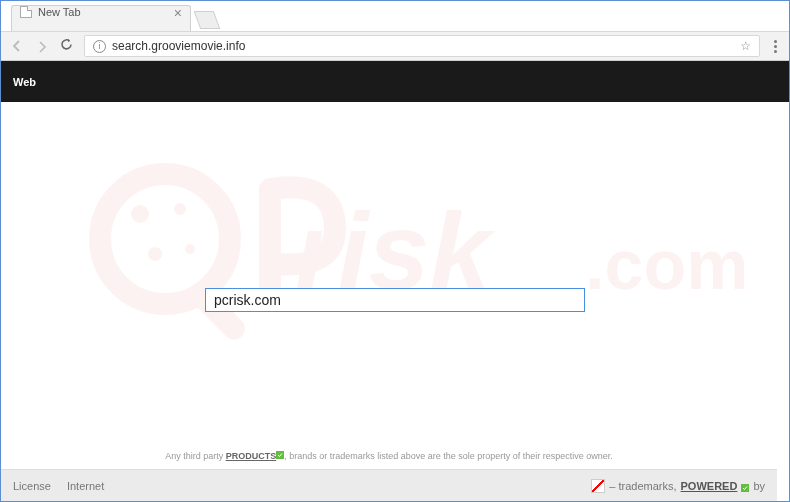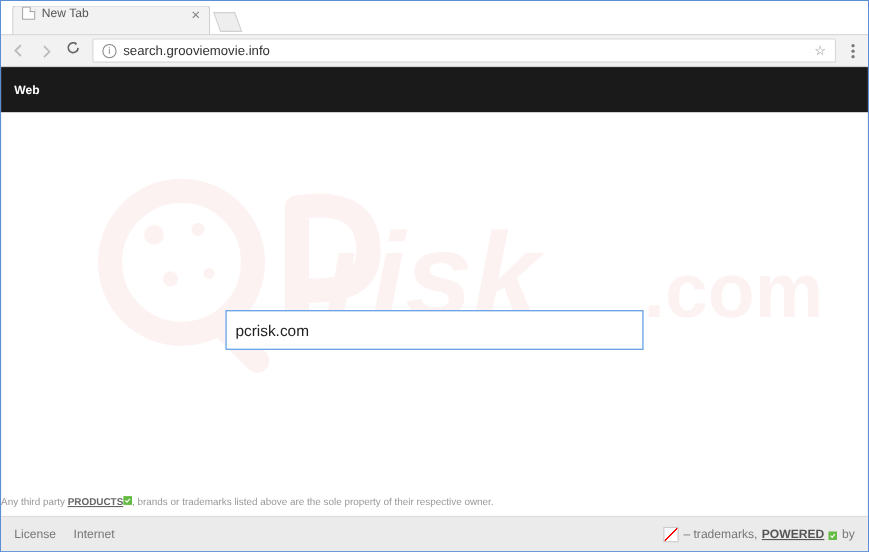--- a/index.html
+++ b/index.html
@@ -34,29 +34,29 @@
     
     
     .blackbar { height: 41px; background: #1a1a1a; display: flex; align-items: center; padding: 0 12px; position: relative; z-index: 2; }
     .blackbar .web { color: #fff; font-size: 11px; font-weight: bold; }
     .blackbar .rightlinks { margin-left: auto; display: flex; gap: 18px; }
     .blackbar .rightlinks span { color: #ddd; font-size: 11px; }
     
     
     .content { position: relative; z-index: 1; height: 356px; display: flex; flex-direction: column; align-items: center; justify-content: center; }
     .search-row { display: flex; gap: 14px; align-items: center; margin-top: 40px; }
-    .search-input { width: 380px; height: 36px; border: 1px solid #4a90e2; padding: 0 8px; font-size: 14px; color: #222; outline: none; }
+    .search-input { width: 380px; height: 24px; border: 1px solid #4a90e2; padding: 0 8px; font-size: 14px; color: #222; outline: none; }
     .search-btn { width: 68px; height: 28px; background: #f5f5f5; border: 1px solid #ccc; font-size: 12px; color: #444; }
     
-    .disclaimer { position: absolute; bottom: 40px; left: 0; right: 12px; text-align: left; font-size: 9px; color: #999; z-index: 2; }
+    .disclaimer { position: absolute; bottom: 40px; left: 0; right: 12px; text-align: center; font-size: 9px; color: #999; z-index: 2; }
     .disclaimer b { color: #666; text-decoration: underline; }
     .tiny-check { display: inline-block; width: 8px; height: 8px; vertical-align: top; }
     
     
-    .footer { position: absolute; bottom: 0; left: 0; right: 0; height: 32px; background: #ebebeb; border-top: 1px solid #ddd; display: flex; align-items: center; padding: 0 12px; font-size: 11px; color: #777; z-index: 2; }
+    .footer { position: absolute; bottom: 0; left: 0; right: 12px; height: 32px; background: #ebebeb; border-top: 1px solid #ddd; display: flex; align-items: center; padding: 0 12px; font-size: 11px; color: #777; z-index: 2; }
     .footer .links { display: flex; gap: 16px; }
     .footer .right { margin-left: auto; display: flex; align-items: center; gap: 4px; }
     .footer .broken-img { width: 14px; height: 14px; border: 1px solid #ccc; background: linear-gradient(135deg, #fff 45%, #f00 45%, #f00 55%, #fff 55%); position: relative; }
     .footer .right b { text-decoration: underline; color: #555; }
   </style>
 </head>
 <body>
 
 <div class="watermark">
   <svg viewBox="0 0 700 300">

